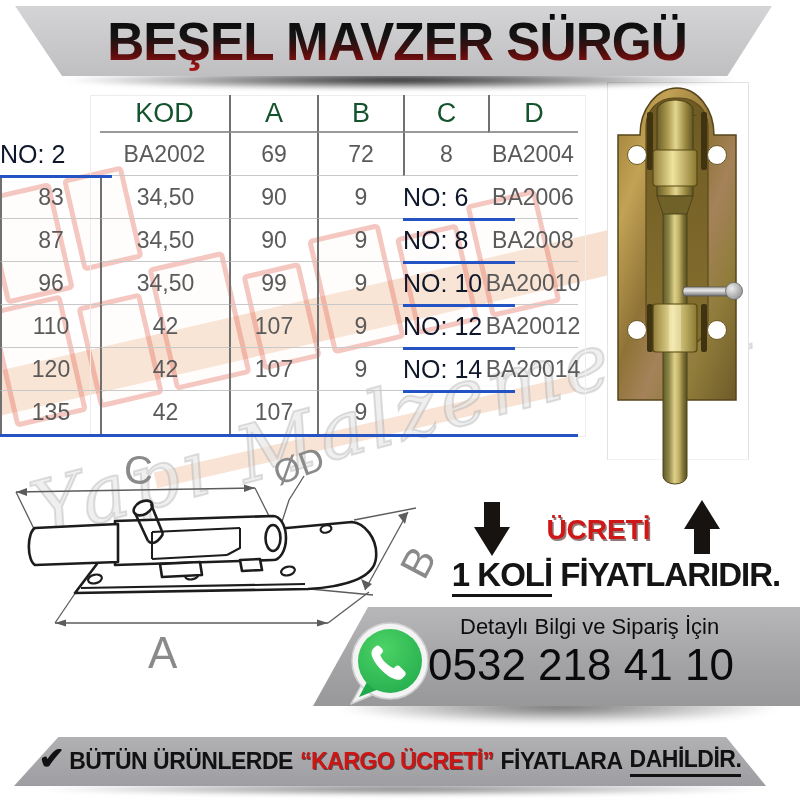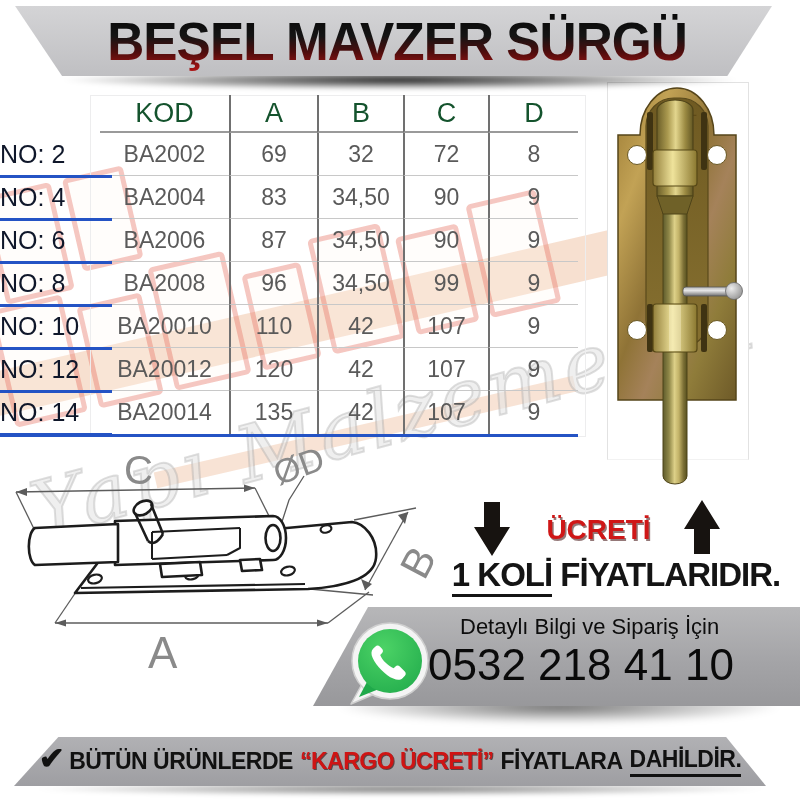--- a/index.html
+++ b/index.html
@@ -113,25 +113,23 @@
     <div class="hc hc0"></div>
     <div class="hc">KOD</div>
     <div class="hc vline">A</div>
     <div class="hc vline">B</div>
     <div class="hc vline">C</div>
     <div class="hc vline">D</div>
 
     <div class="nc">NO: 2</div>
     <div class="cell">BA2002</div>
     <div class="cell vline">69</div>
-    <div class="cell vline">32</div>
     <div class="cell vline">72</div>
     <div class="cell vline">8</div>
 
-    <div class="nc">NO: 4</div>
     <div class="cell">BA2004</div>
     <div class="cell vline">83</div>
     <div class="cell vline">34,50</div>
     <div class="cell vline">90</div>
     <div class="cell vline">9</div>
 
     <div class="nc">NO: 6</div>
     <div class="cell">BA2006</div>
     <div class="cell vline">87</div>
     <div class="cell vline">34,50</div>

